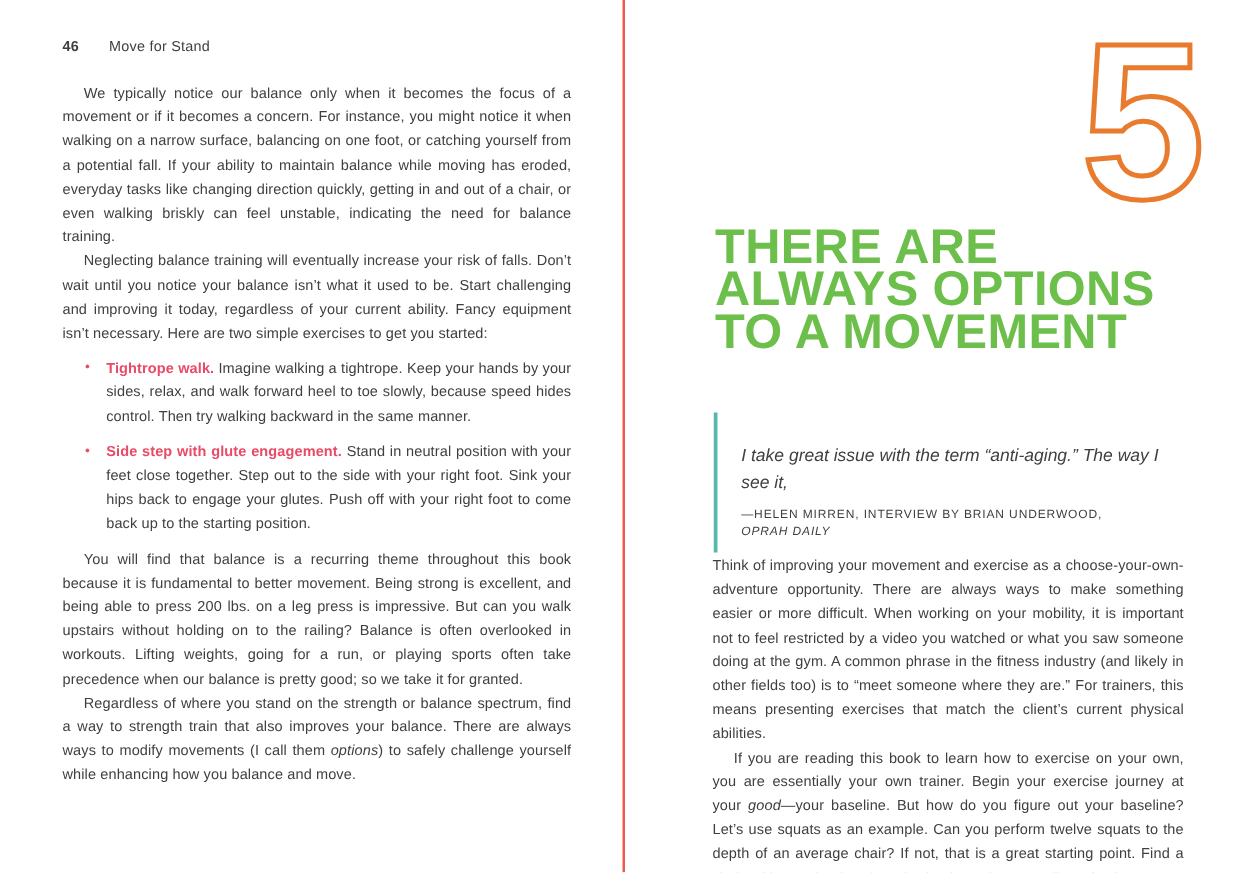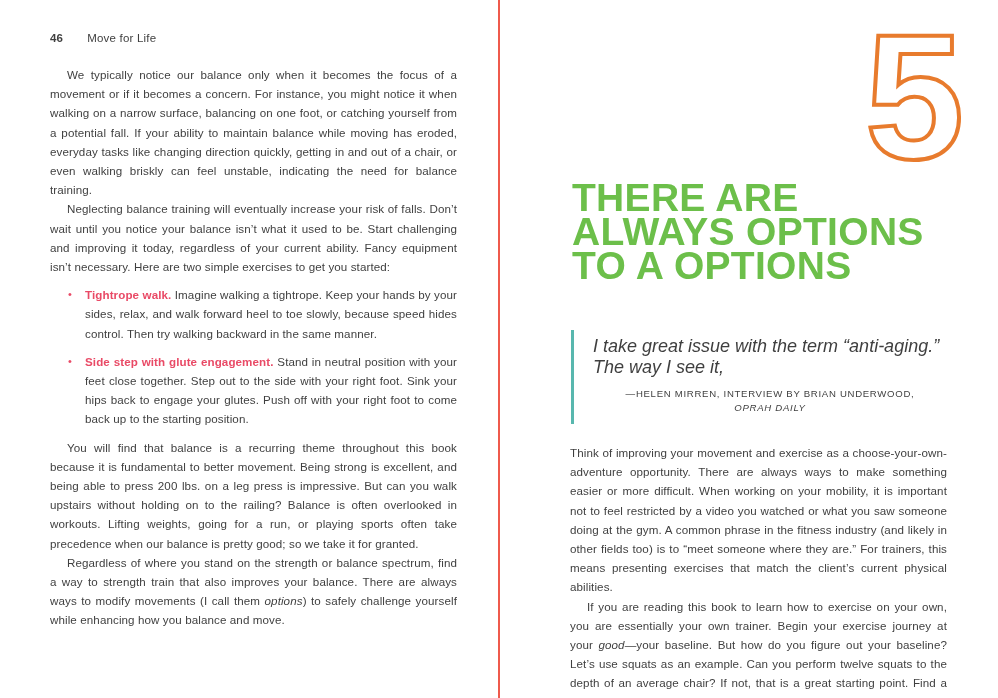--- a/index.html
+++ b/index.html
@@ -79,48 +79,49 @@
   }
   .quote-block {
     position: absolute;
     left: 571px; top: 330px;
     width: 376px;
     border-left: 3px solid #58b7ae;
     padding: 6px 0 10px 19px;
   }
   .quote-line {
     font-style: italic;
-    font-size: 18px;
+    font-size: 14px;
     line-height: 21px;
     color: #3f3f3f;
+    margin-top: 18px;
   }
   .quote-attr {
     margin-top: 9px;
-    text-align: center;
+    text-align: left;
     font-size: 9.6px;
     line-height: 13.5px;
     letter-spacing: 0.7px;
     color: #3f3f3f;
   }
   .quote-attr .attr-line2 { font-style: italic; }
   .right-body {
     position: absolute;
     left: 570px; top: 443px;
     width: 377px;
   }
   .right-body p + p { margin-top: 0; }
 </style>
 </head>
 <body>
 
 <div class="spread">
 
   <div class="left-page">
     <div class="running-head">
-      <span class="pagenum">46</span><span>Move for Life</span>
+      <span class="pagenum">46</span><span>Move for Stand</span>
     </div>
 
     <div class="body-text left-body">
       <p class="para-indent">We typically notice our balance only when it becomes the focus of a movement or if it becomes a concern. For instance, you might notice it when walking on a narrow surface, balancing on one foot, or catching yourself from a potential fall. If your ability to maintain balance while moving has eroded, everyday tasks like changing direction quickly, getting in and out of a chair, or even walking briskly can feel unstable, indicating the need for balance training.</p>
       <p class="para-indent">Neglecting balance training will eventually increase your risk of falls. Don’t wait until you notice your balance isn’t what it used to be. Start challenging and improving it today, regardless of your current ability. Fancy equipment isn’t necessary. Here are two simple exercises to get you started:</p>
 
       <div class="bullet-list">
         <p class="bullet-item">
           <span class="bullet-marker">•</span><span class="bullet-lead">Tightrope walk.</span><span> Imagine walking a tightrope. Keep your hands by your sides, relax, and walk forward heel to toe slowly, because speed hides control. Then try walking backward in the same manner.</span>
         </p>
@@ -135,21 +136,21 @@
   </div>
 
   <div class="divider"></div>
 
   <div>
     <div class="chapter-num">5</div>
 
     <div class="chapter-title">
       <div>THERE ARE</div>
       <div>ALWAYS OPTIONS</div>
-      <div>TO A OPTIONS</div>
+      <div>TO A MOVEMENT</div>
     </div>
 
     <div class="quote-block">
       <div class="quote-line">I take great issue with the term “anti-aging.” The way I see it,</div>
       <div class="quote-attr">
         <div class="attr-line1">—HELEN MIRREN, INTERVIEW BY BRIAN UNDERWOOD,</div>
         <div class="attr-line2">OPRAH DAILY</div>
       </div>
     </div>
 

